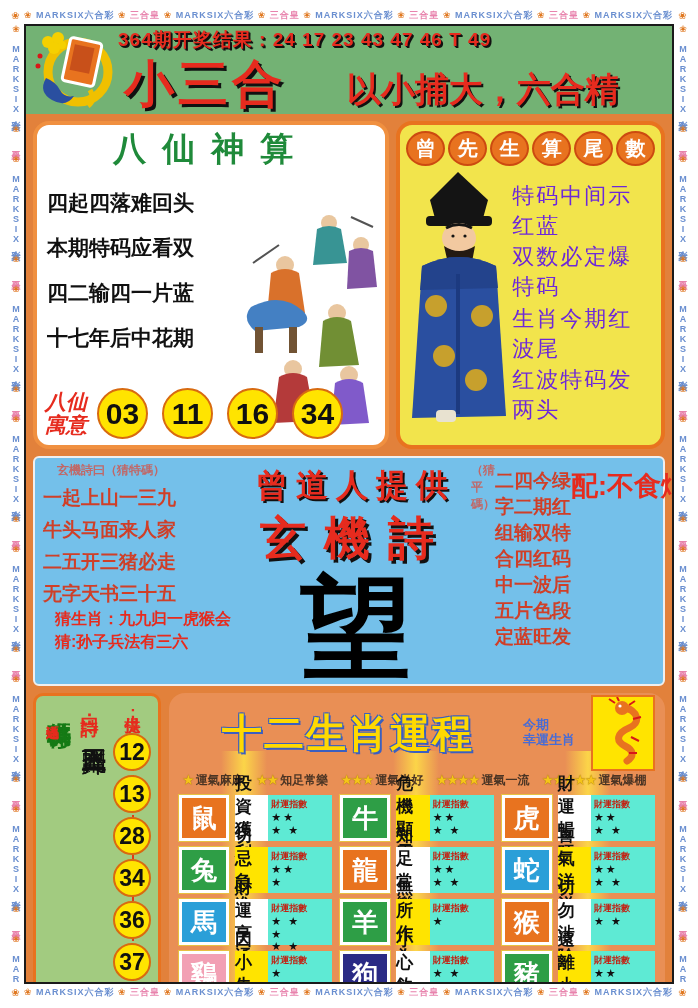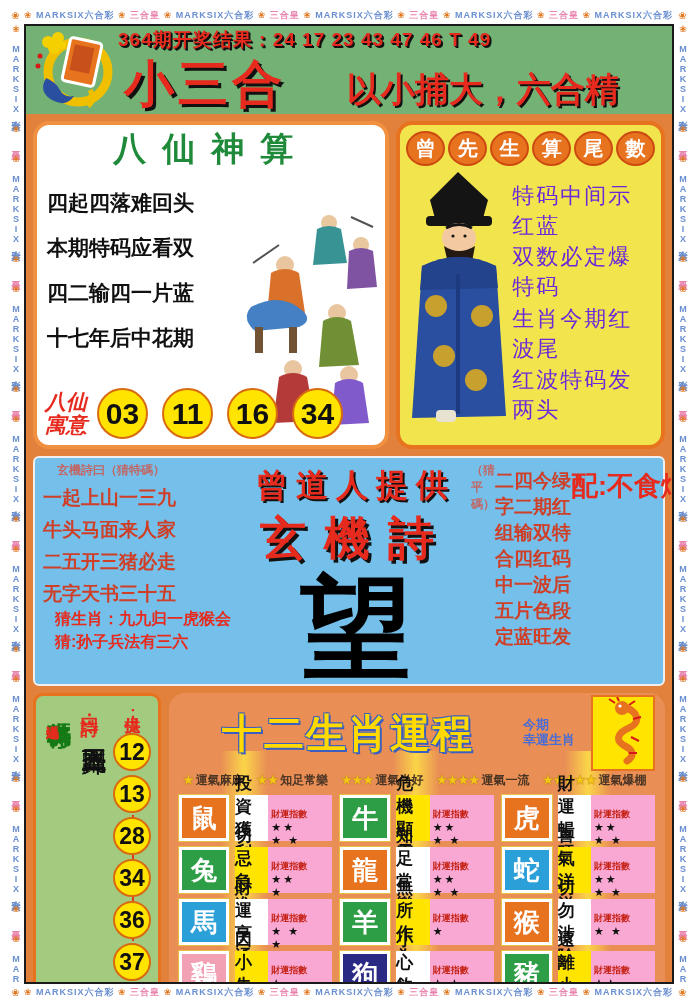--- a/index.html
+++ b/index.html
@@ -79,21 +79,21 @@
            text-shadow:2px 2px 0 #3b5fc0,-1px -1px 0 #3b5fc0,1px -1px 0 #3b5fc0,-1px 1px 0 #3b5fc0;}
   .z-lucky{width:62px;font-size:13px;font-weight:bold;color:#4a6cd4;line-height:1.15;}
   .z-dragon{width:60px;height:72px;background:#ffe400;border:2px solid #e8731f;flex:0 0 auto;}
   .z-legend{display:flex;gap:13px;font-size:12px;color:#4a3424;font-weight:bold;margin:1px 0 6px 4px;position:relative;z-index:1;white-space:nowrap;}
   .z-legend .st{color:#f5c518;text-shadow:0 0 1px #7a4a00;margin-right:2px;}
   .z-grid{display:grid;grid-template-columns:repeat(3,1fr);gap:6px 8px;position:relative;z-index:1;}
   .z-group{display:flex;align-items:stretch;height:46px;}
   .z-animal{width:44px;flex:0 0 44px;border:3px solid #fff;box-shadow:0 0 0 1px #e8c040;margin-right:6px;
             display:flex;align-items:center;justify-content:center;color:#fff;font-size:26px;font-weight:bold;font-family:"DejaVu Serif",serif;}
   .z-fortune{flex:1;display:flex;align-items:center;justify-content:center;font-size:17px;font-weight:bold;color:#101010;}
-  .z-stars{flex:0 0 58px;background:#f9a8d4;padding:13px 3px;color:#111;}
+  .z-stars{flex:0 0 58px;background:#5eead4;padding:3px 3px;color:#111;}
   .z-stars .lbl{font-size:9px;color:#c41f10;font-weight:bold;white-space:nowrap;}
   .z-stars .sl{font-size:11px;line-height:1.15;letter-spacing:2px;}
 </style>
 </head>
 <body>
 
 <div class="page">
   <div class="frame">
     <div class="corner">❀</div>
     <div class="strip h" id="strip-top"><span class="bf"> ❀</span><span class="ba"> MARKSIX六合彩</span><span class="bf"> ❀</span><span class="bb"> 三合皇</span><span class="bf"> ❀</span><span class="ba"> MARKSIX六合彩</span><span class="bf"> ❀</span><span class="bb"> 三合皇</span><span class="bf"> ❀</span><span class="ba"> MARKSIX六合彩</span><span class="bf"> ❀</span><span class="bb"> 三合皇</span><span class="bf"> ❀</span><span class="ba"> MARKSIX六合彩</span><span class="bf"> ❀</span><span class="bb"> 三合皇</span><span class="bf"> ❀</span><span class="ba"> MARKSIX六合彩</span><span class="bf"> ❀</span></div>

